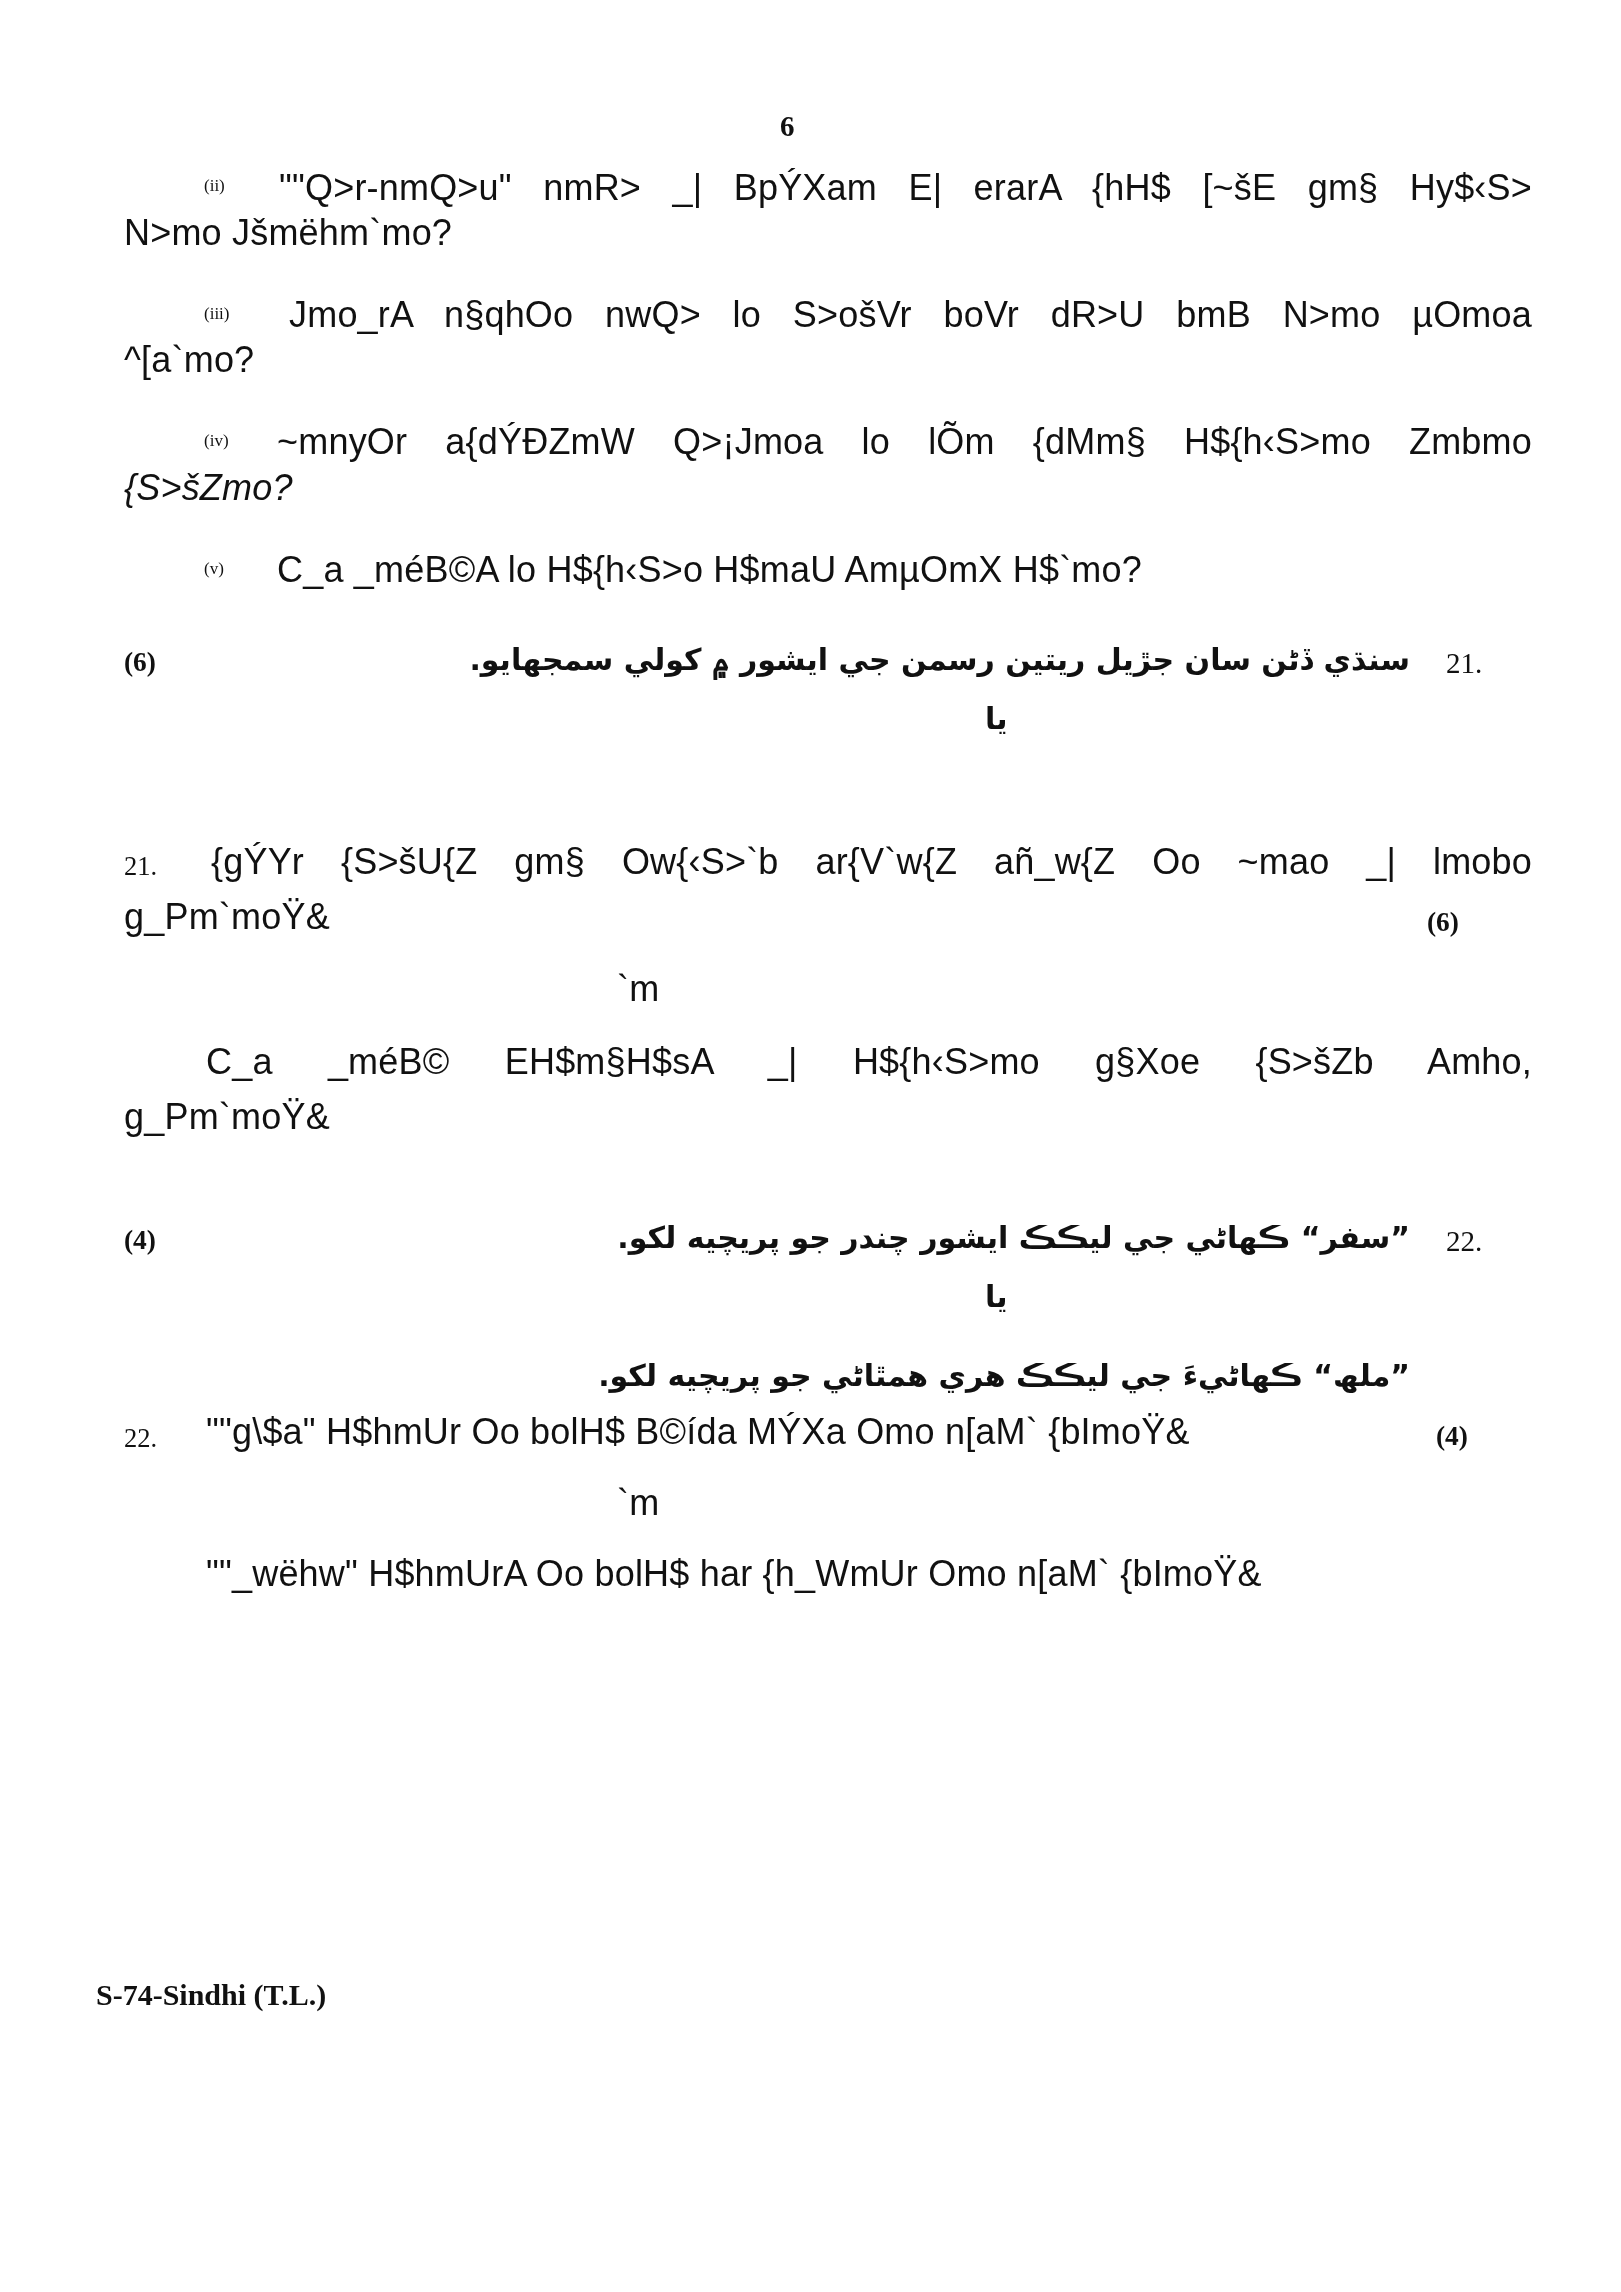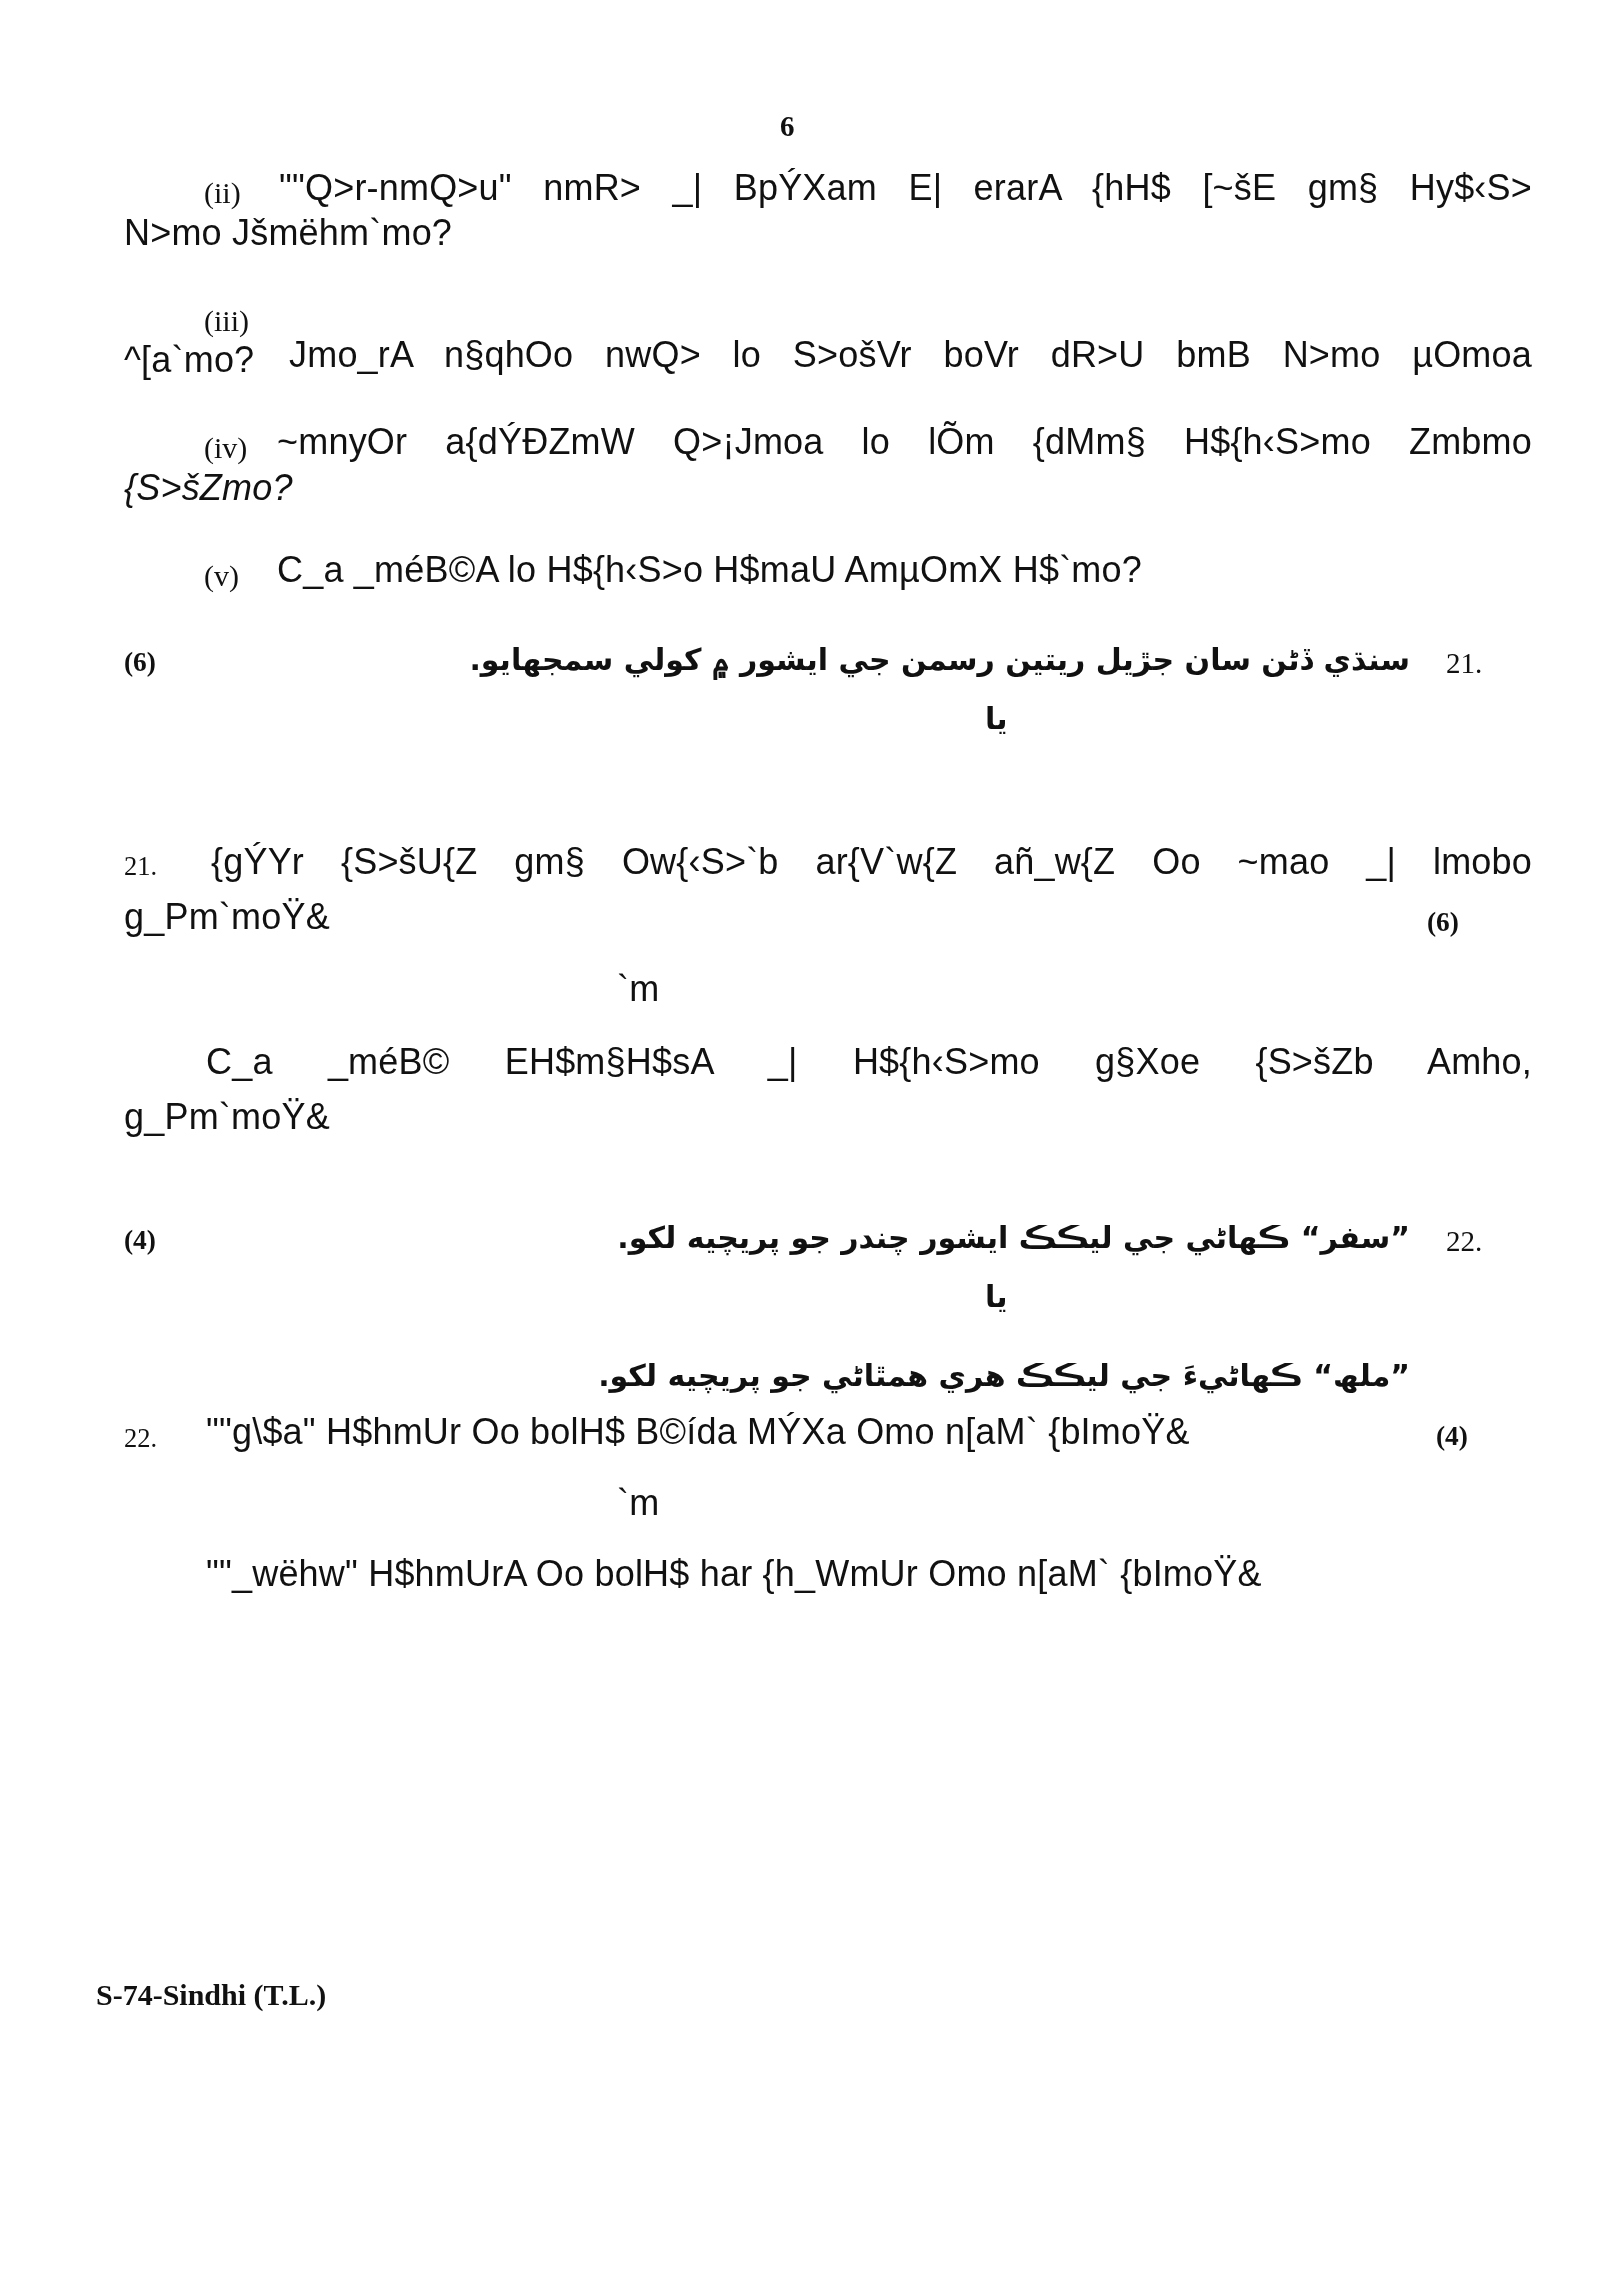--- a/index.html
+++ b/index.html
@@ -2,42 +2,42 @@
 <html><head>
   <meta charset="utf-8">
   <style>
     html, body { margin: 0; padding: 0; background: #ffffff; }
     body { width: 1621px; height: 2293px; position: relative; overflow: hidden; color: #111111; }
     .page { position: absolute; left: 0; top: 0; width: 1621px; height: 2293px; background: #ffffff; }
     .abs { position: absolute; white-space: nowrap; }
     .serif { font-family: "Liberation Serif", "DejaVu Serif", serif; }
     .sans { font-family: "Liberation Sans", "DejaVu Sans", sans-serif; }
     .pagenum { font-size: 29px; font-weight: bold; }
-    .lbl { font-size: 30px; }
+    .lbl { font-size: 17px; }
     .body-text { font-size: 36px; letter-spacing: 0.2px; }
     .just { text-align: justify; text-align-last: justify; }
     .marks { font-size: 27.4px; font-weight: bold; }
     .arabic { font-family: "DejaVu Sans", sans-serif; font-size: 30px; font-weight: bold; direction: rtl; unicode-bidi: plaintext; text-align: right; }
     .qnum-ar { font-size: 29px; }
     .footer { font-size: 30px; font-weight: bold; }
     .num { font-size: 26.5px; }
   </style>
 </head>
 <body>
 
 <div class="page">
 
   <div class="abs serif pagenum" style="left:780px; top:110px;">6</div>
 
   <div class="abs serif lbl" style="left:204px; top:176px;">(ii)</div>
   <div class="abs sans body-text just" style="left:279px; top:167px; width:1253px;">""Q&gt;r-nmQ&gt;u" nmR&gt; _| BpÝXam E| erarA {hH$ [~šE gm§ Hy$‹S&gt;</div>
   <div class="abs sans body-text" style="left:124px; top:212px;">N&gt;mo Jšmëhm`mo?</div>
 
   <div class="abs serif lbl" style="left:204px; top:304px;">(iii)</div>
-  <div class="abs sans body-text just" style="left:289px; top:294px; width:1243px;margin-top:40px;">Jmo_rA n§qhOo nwQ&gt; lo S&gt;ošVr boVr dR&gt;U bmB N&gt;mo µOmoa</div>
+  <div class="abs sans body-text just" style="left:289px; top:294px; width:1243px;">Jmo_rA n§qhOo nwQ&gt; lo S&gt;ošVr boVr dR&gt;U bmB N&gt;mo µOmoa</div>
   <div class="abs sans body-text" style="left:124px; top:339px;">^[a`mo?</div>
 
   <div class="abs serif lbl" style="left:204px; top:431px;">(iv)</div>
   <div class="abs sans body-text just" style="left:277px; top:421px; width:1255px;">~mnyOr a{dÝÐZmW Q&gt;¡Jmoa lo lÕm {dMm§ H${h‹S&gt;mo Zmbmo</div>
   <div class="abs sans body-text" style="left:124px; top:467px;font-style:italic;">{S&gt;šZmo?</div>
 
   <div class="abs serif lbl" style="left:204px; top:559px;">(v)</div>
   <div class="abs sans body-text" style="left:277px; top:549px;">C_a _méB©A lo H${h‹S&gt;o H$maU AmµOmX H$`mo?</div>
 
   <div class="abs serif marks" style="left:124px; top:647px;">(6)</div>

